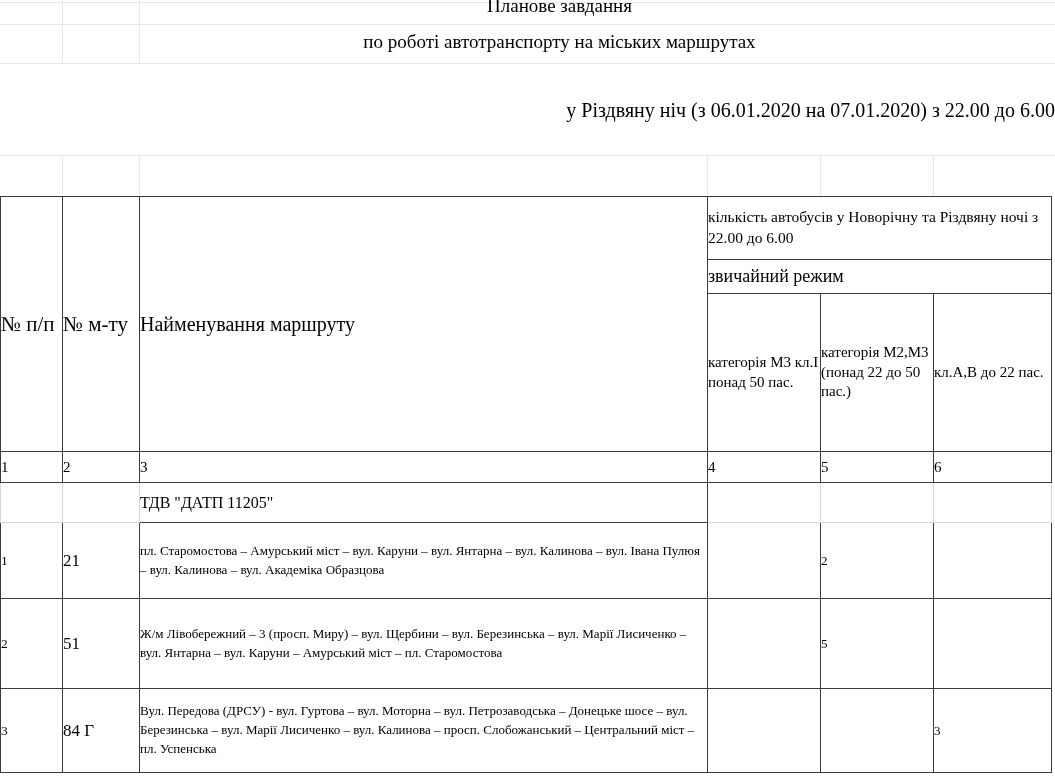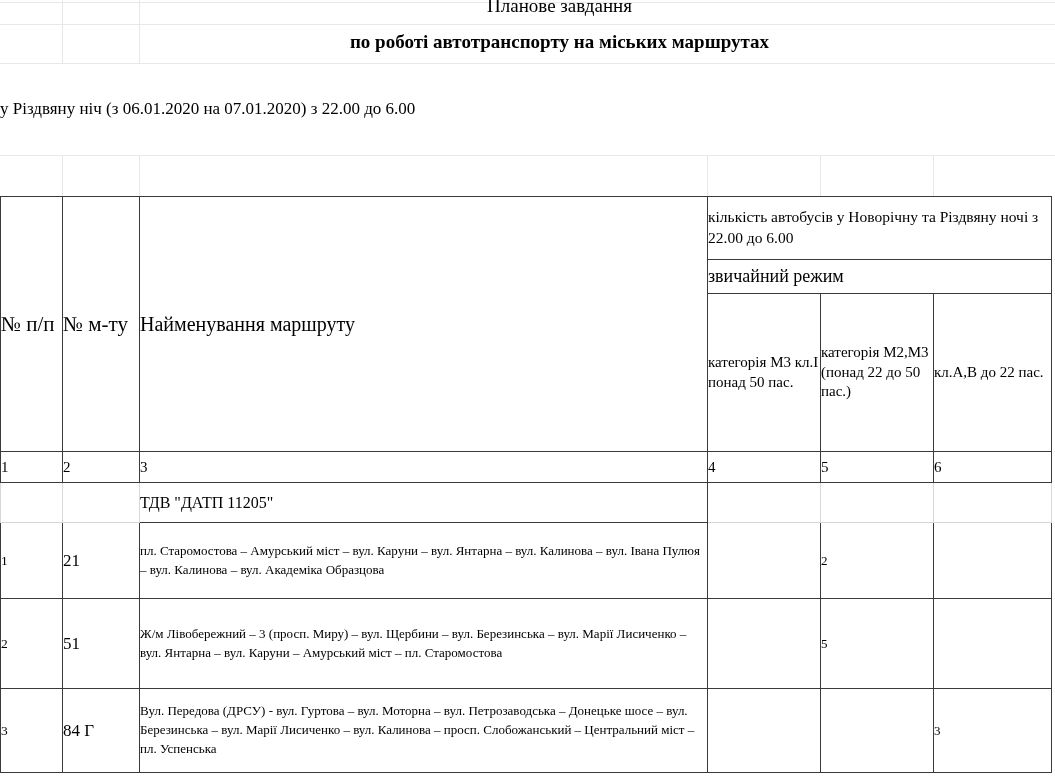--- a/index.html
+++ b/index.html
@@ -49,28 +49,28 @@
   .title-band {
     position: absolute;
     left: 64px;
     width: 991px;
     text-align: center;
     font-size: 19px;
     line-height: 1.15;
     white-space: nowrap;
   }
   #title-line-1 { top: -5px; }
-  #title-line-2 { top: 31px; font-weight: bold; }
+  #title-line-2 { top: 31px; }
   .subtitle {
     position: absolute;
     left: 0;
     width: 1055px;
     top: 99px;
-    text-align: left;
-    font-size: 17px;
+    text-align: right;
+    font-size: 20px;
     white-space: nowrap;
   }
 
   
   table.sheet {
     position: absolute;
     left: 0;
     top: 196px;
     border-collapse: collapse;
     table-layout: fixed;

